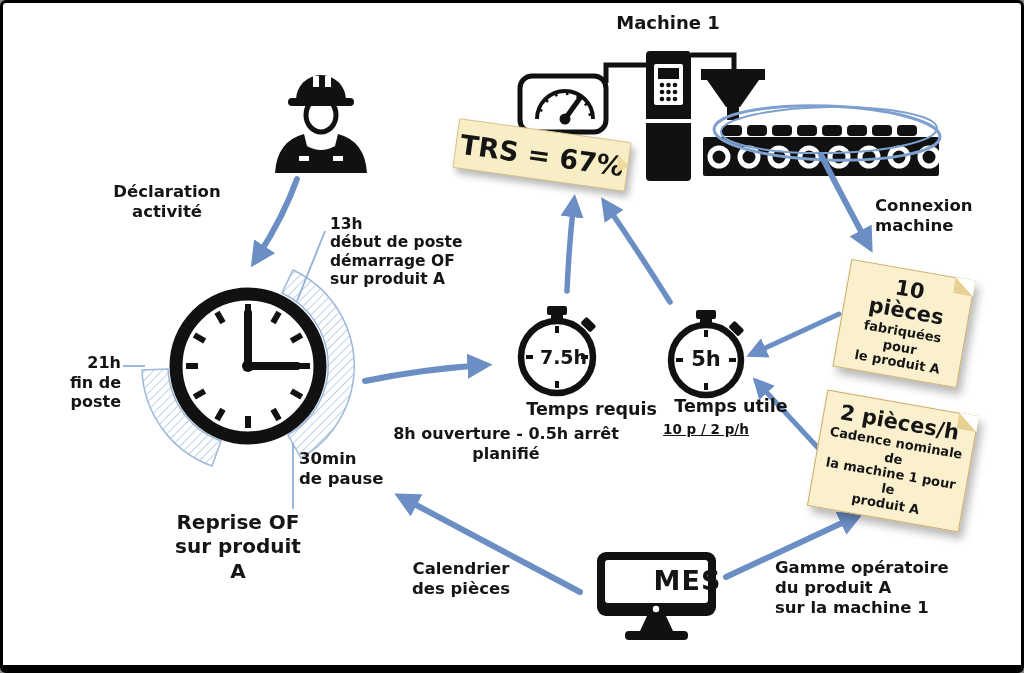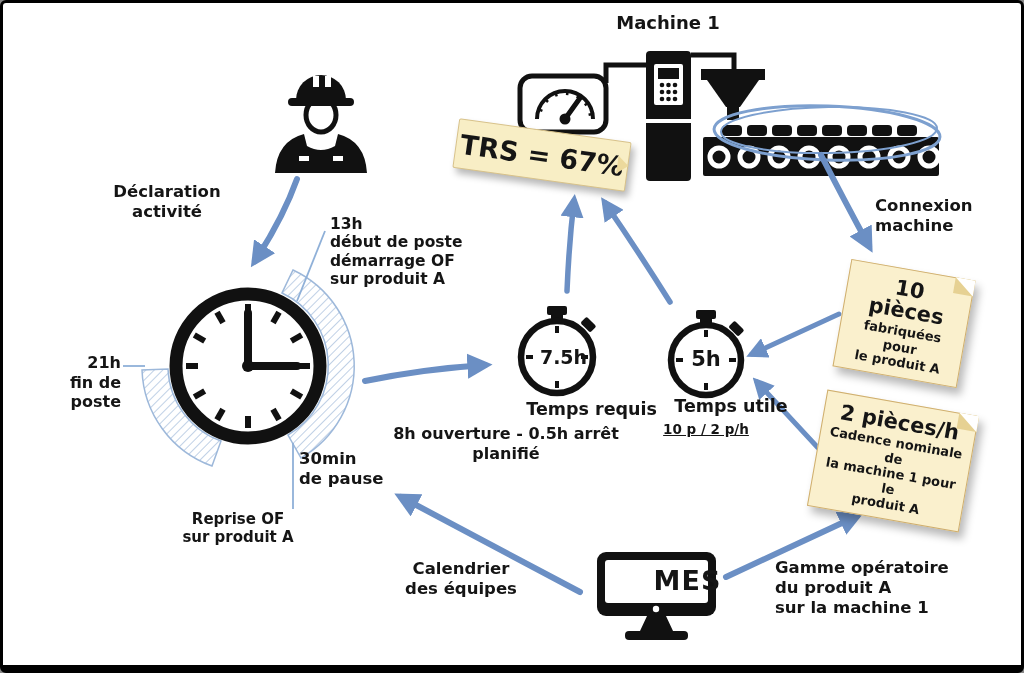--- a/index.html
+++ b/index.html
@@ -236,21 +236,21 @@
 début de poste
 démarrage OF
 sur produit A</div>
 
   <div class="lbl" style="left:13px;top:350px;width:105px;text-align:right;font-size:16px;">21h
 fin de poste</div>
 
   <div class="lbl" style="left:296px;top:446px;width:95px;font-size:16.5px;">30min
 de pause</div>
 
-  <div class="lbl" style="left:170px;top:507px;width:130px;text-align:center;font-size:15px;">Reprise OF
+  <div class="lbl" style="left:170px;top:507px;width:130px;text-align:center;font-size:20px;">Reprise OF
 sur produit A</div>
 
   <div class="lbl" style="left:522px;top:343px;width:77px;text-align:center;font-size:19px;">7.5h</div>
   <div class="lbl" style="left:484px;top:396px;width:140px;text-align:right;font-size:17.5px;margin-left:30px;">Temps requis</div>
   <div class="lbl" style="left:386px;top:421px;width:234px;text-align:center;font-size:16px;">8h ouverture - 0.5h arrêt planifié</div>
 
   <div class="lbl" style="left:671px;top:344px;width:64px;text-align:center;font-size:21px;">5h</div>
   <div class="lbl" style="left:643px;top:393px;width:120px;text-align:center;font-size:17.5px;margin-left:25px;">Temps utile</div>
   <div class="lbl" style="left:653px;top:418px;width:100px;text-align:center;font-size:13.5px;text-decoration:underline;">10 p / 2 p/h</div>
 
@@ -263,19 +263,19 @@
   <div class="note note-cadence">
     <div class="note-title">2 pièces/h</div>
     <div class="note-body">Cadence nominale de
 la machine 1 pour le
 produit A</div>
   </div>
 
   <div class="lbl" style="left:602px;top:562px;width:103px;text-align:center;font-size:27px;letter-spacing:1px;padding-left:31px;">MES</div>
 
   <div class="lbl" style="left:396px;top:556px;width:124px;text-align:center;font-size:16.5px;">Calendrier
-des équipes</div>
+des pièces</div>
 
   <div class="lbl" style="left:772px;top:555px;width:190px;font-size:16.5px;">Gamme opératoire
 du produit A
 sur la machine 1</div>
 
 </div>
 
 </body></html>

